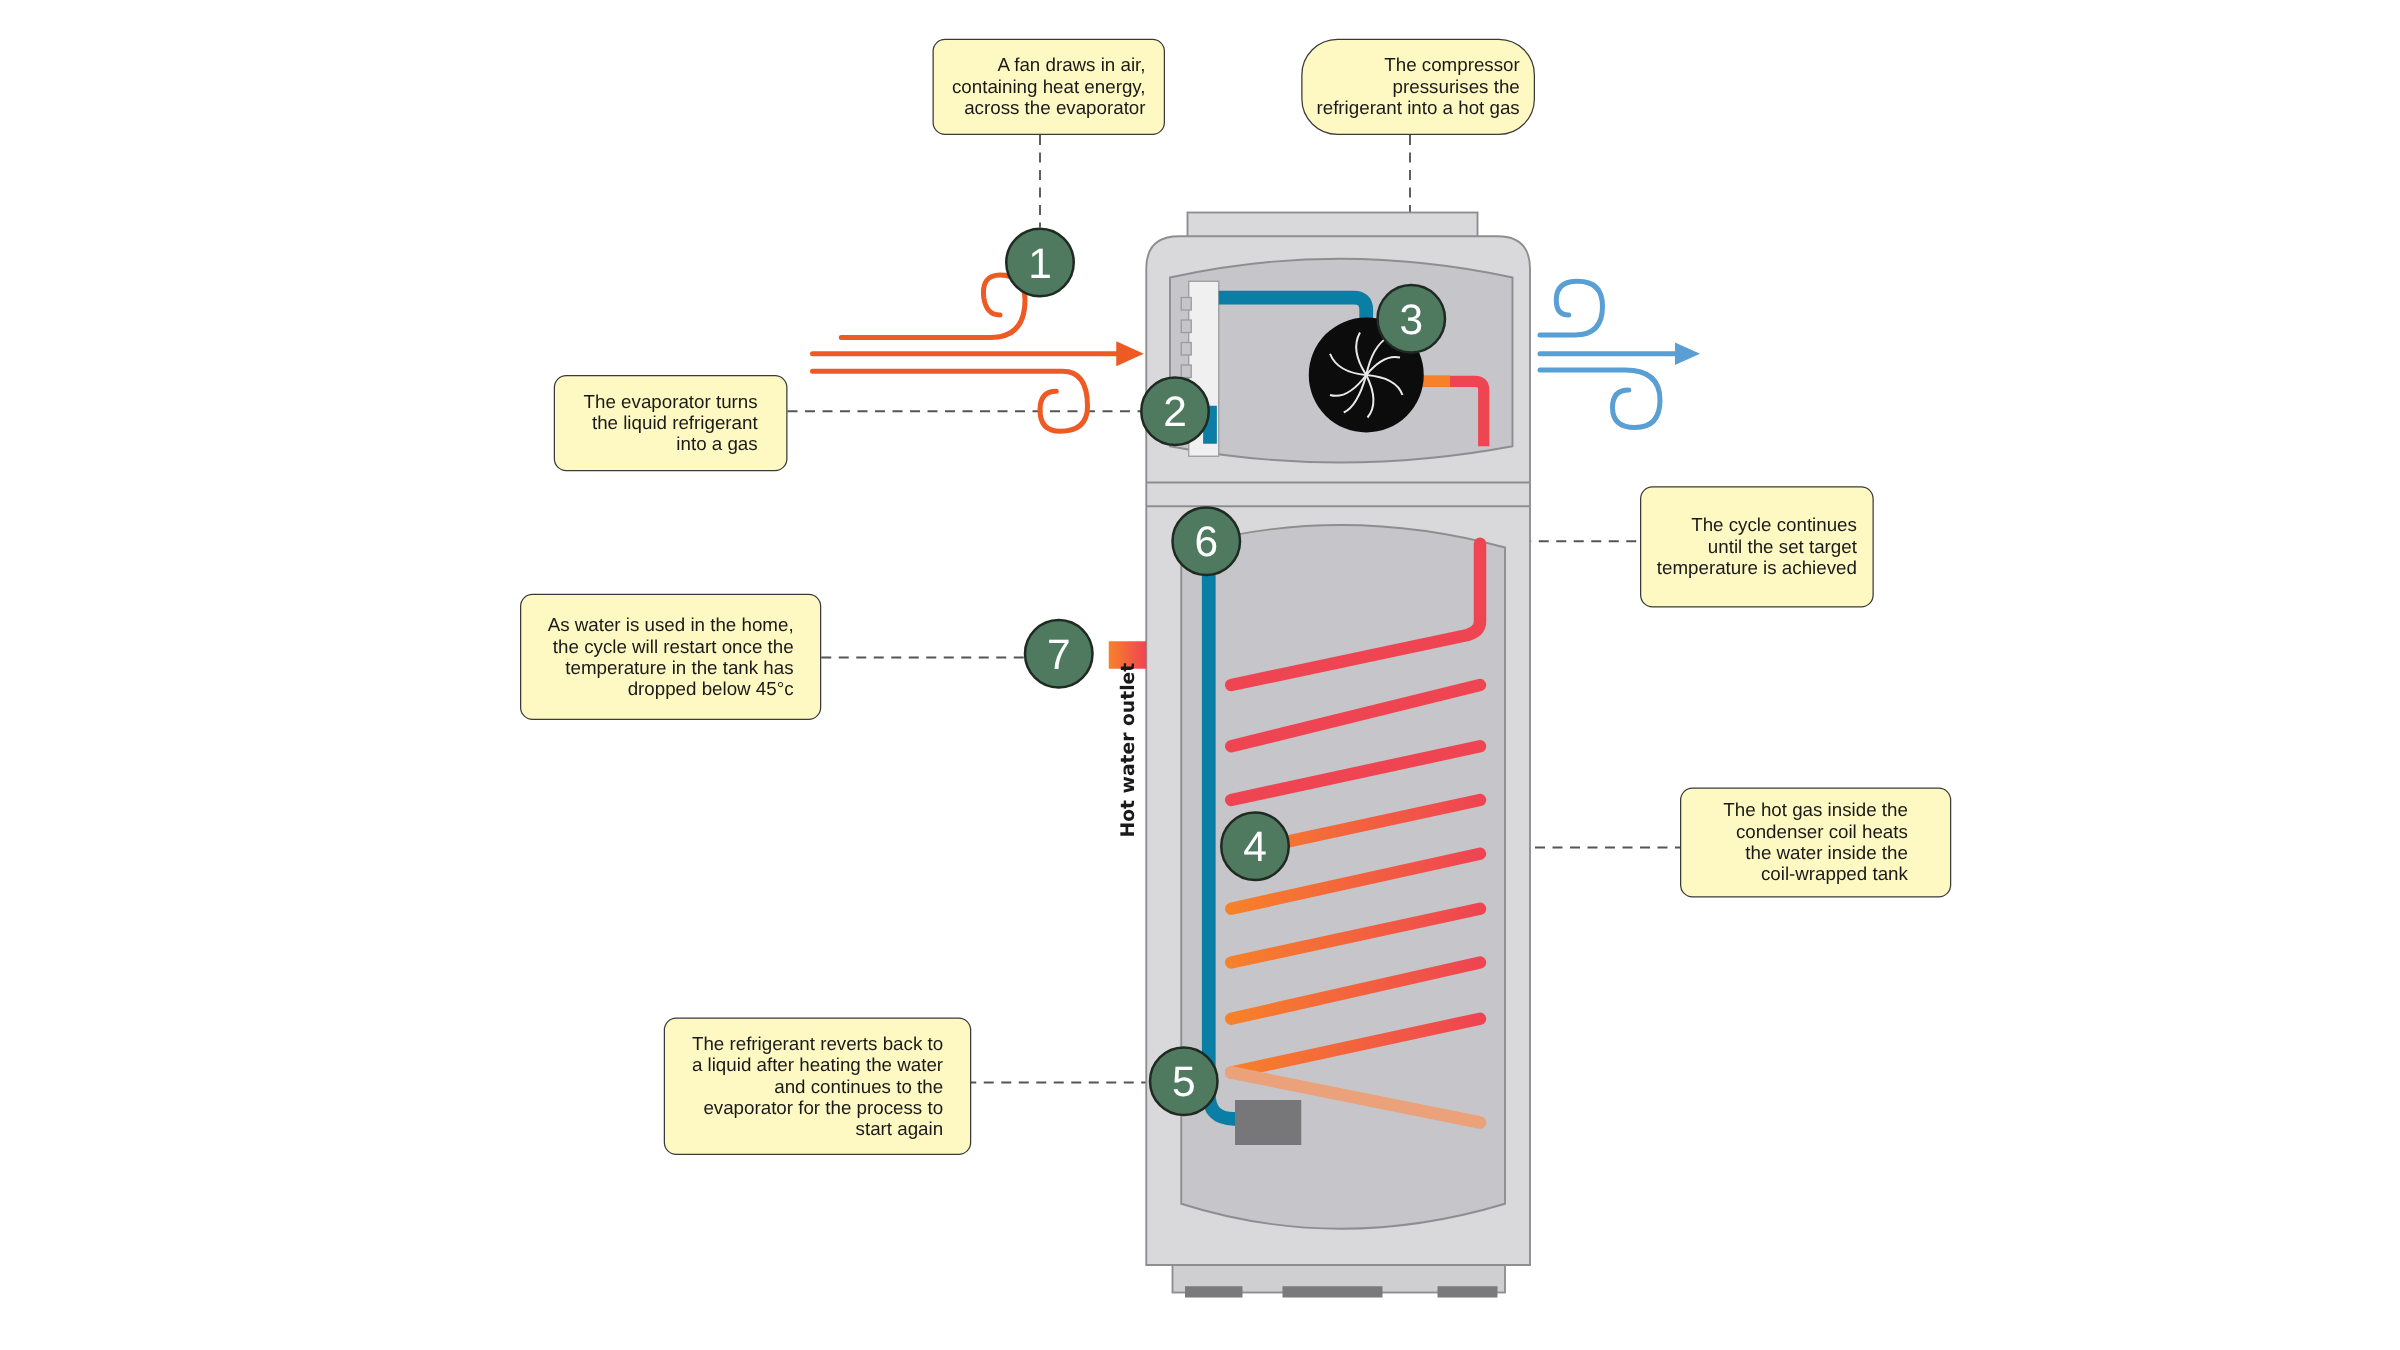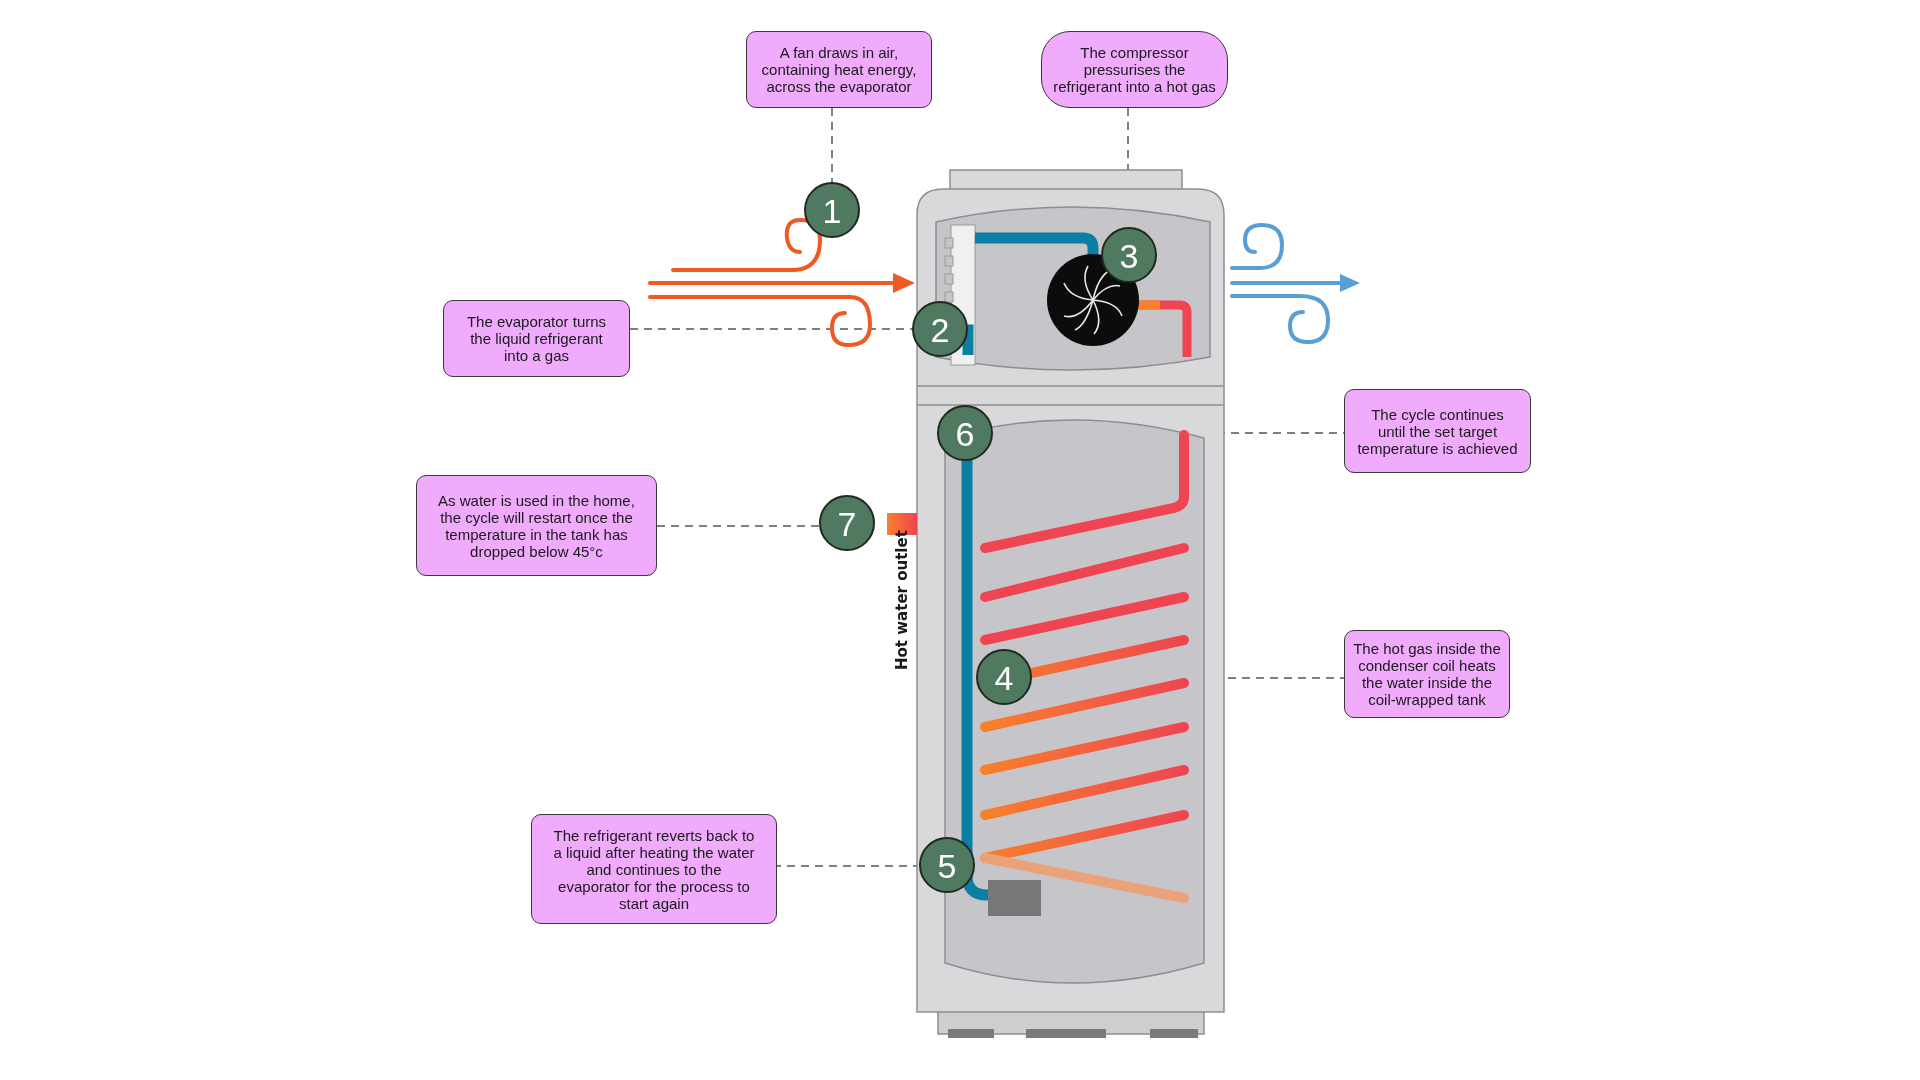--- a/index.html
+++ b/index.html
@@ -1,20 +1,20 @@
 <!DOCTYPE html>
 <html><head>
 <meta charset="utf-8">
 <style>
   html, body { margin:0; padding:0; background:#ffffff; }
   body { width:1920px; height:1080px; position:relative; overflow:hidden; font-family:"Liberation Sans", sans-serif; }
   #diagram { position:absolute; left:0; top:0; width:1920px; height:1080px; }
   .callout {
     position:absolute; box-sizing:border-box; border:1.5px solid #3a3a3a; border-radius:10px;
-    background:#f0abfc; color:#1a1a1a; font-size:15px; line-height:17px; text-align:center;
+    background:#fef9c3; color:#1a1a1a; font-size:15px; line-height:17px; text-align:right;
     display:flex; align-items:center; justify-content:center; padding:4px 8px;
   }
   .callout span { display:block; white-space:pre-line; }
   .step-label { font-family:"Liberation Sans", sans-serif; font-size:34px; fill:#ffffff; text-anchor:middle; dominant-baseline:central; }
   .outlet-label { position:absolute; font-family:"DejaVu Sans", sans-serif; font-size:15px; font-weight:bold; color:#1a1a1a; transform-origin:left top; transform:rotate(-90deg); white-space:nowrap; }
 </style>
 </head>
 <body>
 
 <svg id="diagram" width="1920" height="1080" viewBox="0 0 1920 1080" xmlns="http://www.w3.org/2000/svg">
@@ -176,32 +176,32 @@
 <div class="callout" style="left:1041px;top:31px;width:187px;height:77px;border-radius:29px;">
     <span>The compressor
 pressurises the
 refrigerant into a hot gas</span>
   </div>
 <div class="callout" style="left:443px;top:289px;width:187px;height:77px;margin-top:11px;">
     <span>The evaporator turns
 the liquid refrigerant
 into a gas</span>
   </div>
-<div class="callout" style="left:1344px;top:389px;width:187px;height:84px;">
+<div class="callout" style="left:1312px;top:389px;width:187px;height:97px;">
     <span>The cycle continues
 until the set target
 temperature is achieved</span>
   </div>
 <div class="callout" style="left:416px;top:475px;width:241px;height:101px;">
     <span>As water is used in the home,
 the cycle will restart once the
 temperature in the tank has
 dropped below 45°c</span>
   </div>
-<div class="callout" style="left:1344px;top:630px;width:166px;height:88px;">
+<div class="callout" style="left:1344px;top:630px;width:217px;height:88px;">
     <span>The hot gas inside the
 condenser coil heats
 the water inside the
 coil-wrapped tank</span>
   </div>
 <div class="callout" style="left:531px;top:814px;width:246px;height:110px;">
     <span>The refrigerant reverts back to
 a liquid after heating the water
 and continues to the
 evaporator for the process to

